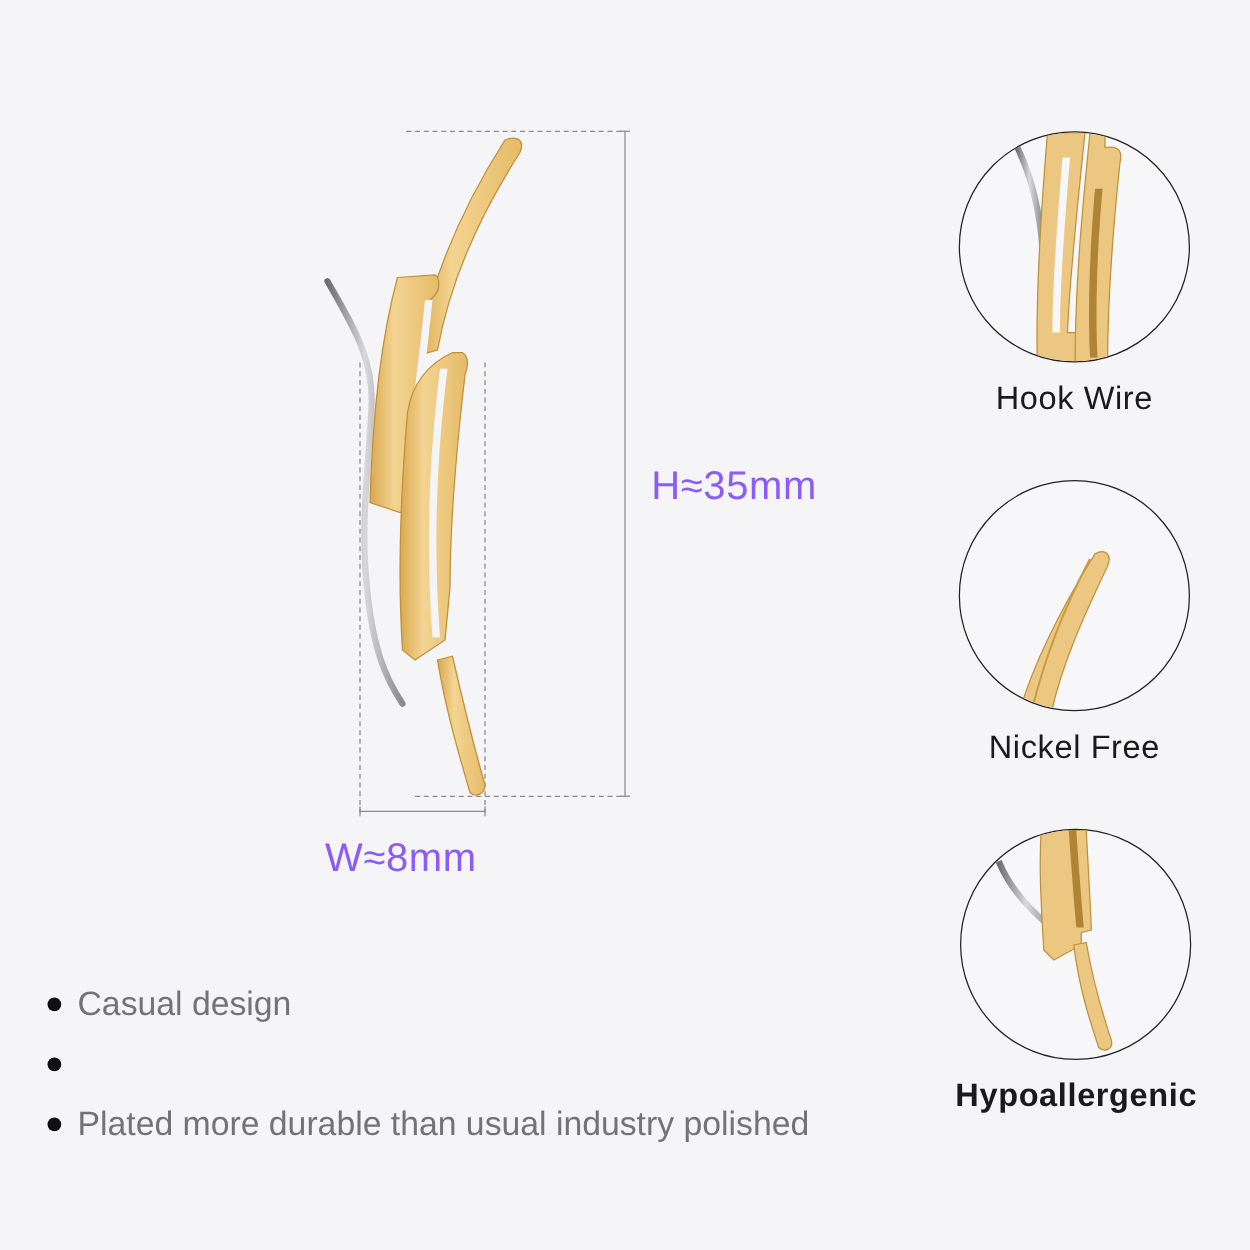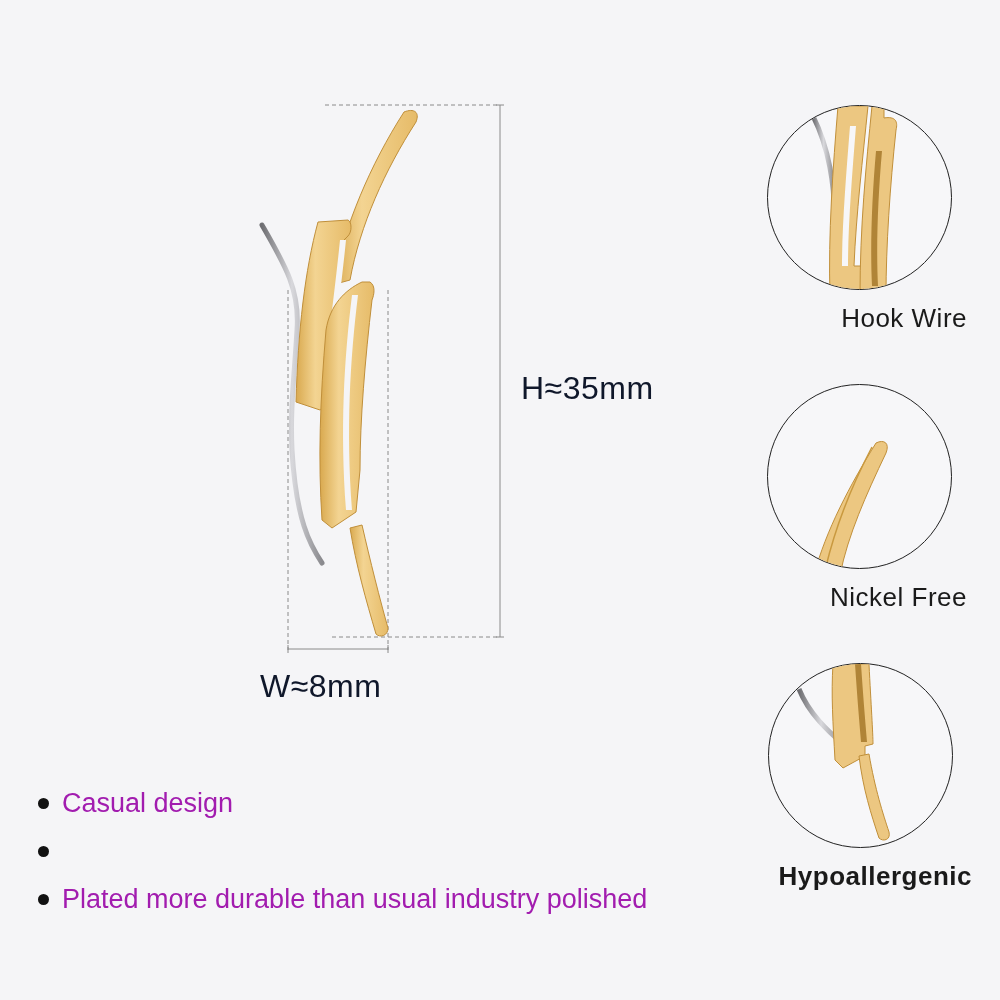--- a/index.html
+++ b/index.html
@@ -10,21 +10,21 @@
       color: #1a1a1a;
       position: relative;
     }
     .main-figure { position: absolute; left: 0; top: 0; width: 720px; height: 720px; }
     .main-figure svg { position: absolute; left: 0; top: 0; }
     .dim-label {
       position: absolute;
       font-size: 32px;
       font-weight: 400;
       letter-spacing: 0.5px;
-      color: #0f172a;
+      color: #8b5cf6;
       white-space: nowrap;
     }
     .dim-h { left: 521px; top: 370px; }
     .dim-w { left: 260px; top: 668px; }
 
     .features { position: absolute; left: 0; top: 0; }
     .feature {
       position: absolute;
       width: 240px;
     }
@@ -35,42 +35,42 @@
       border: 1.5px solid #222;
       border-radius: 50%;
       background: #f7f7f9;
       overflow: hidden;
     }
     .feature .circle svg { position: absolute; left: 0; top: 0; }
     .feature .label {
       position: absolute;
       top: 198px; left: 0;
       width: 215px;
-      text-align: right;
+      text-align: center;
       font-size: 26px;
       letter-spacing: 0.5px;
       color: #1a1a1a;
       white-space: nowrap;
     }
     .f1 { left: 752px; top: 105px; }
     .f2 { left: 752px; top: 384px; }
     .f3 { left: 753px; top: 663px; }
     .f3 .label { left: -3px; width: 222px; font-weight: bold; }
 
     .bullets {
       position: absolute;
       left: 38px; top: 783px;
       list-style: none; margin: 0; padding: 0;
     }
     .bullets li {
       position: relative;
       height: 48px;
       line-height: 40px;
       font-size: 27px;
-      color: #a21caf;
+      color: #737373;
       padding-left: 24px;
       white-space: nowrap;
     }
     .bullets li .dot {
       position: absolute;
       left: 0; top: 15px;
       width: 11px; height: 11px;
       border-radius: 50%;
       background: #111;
     }

